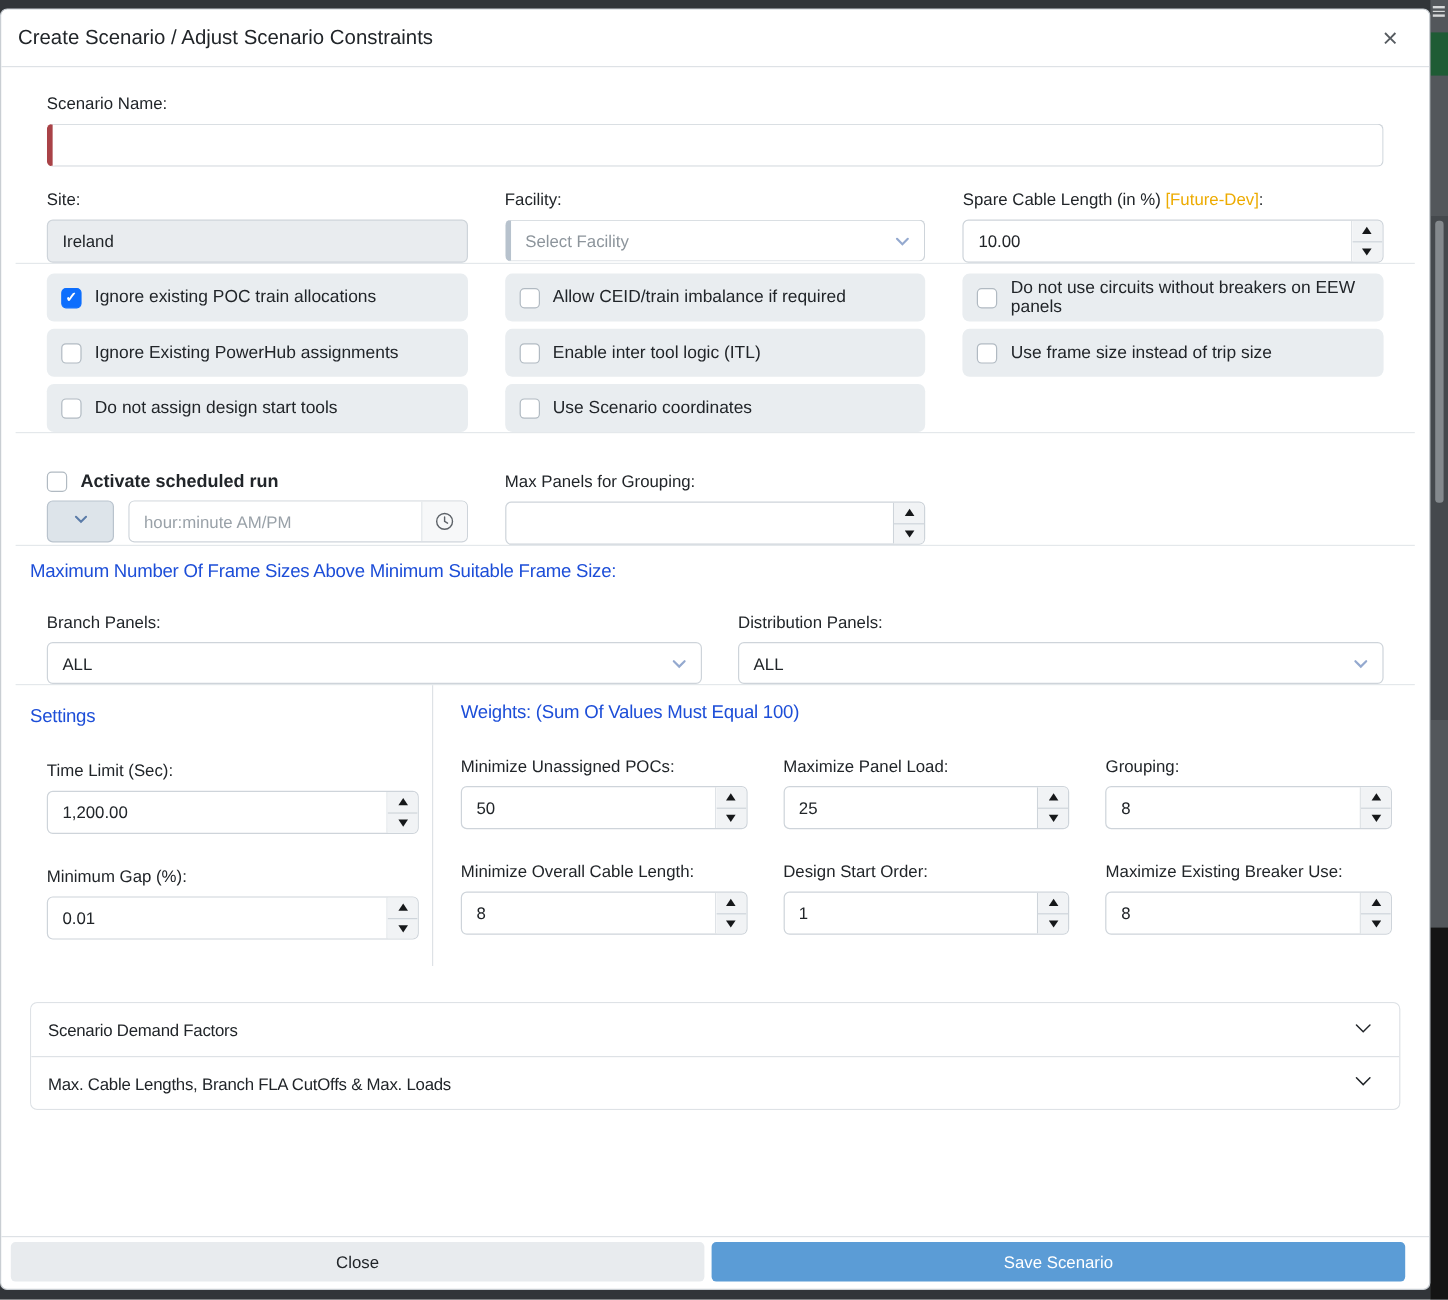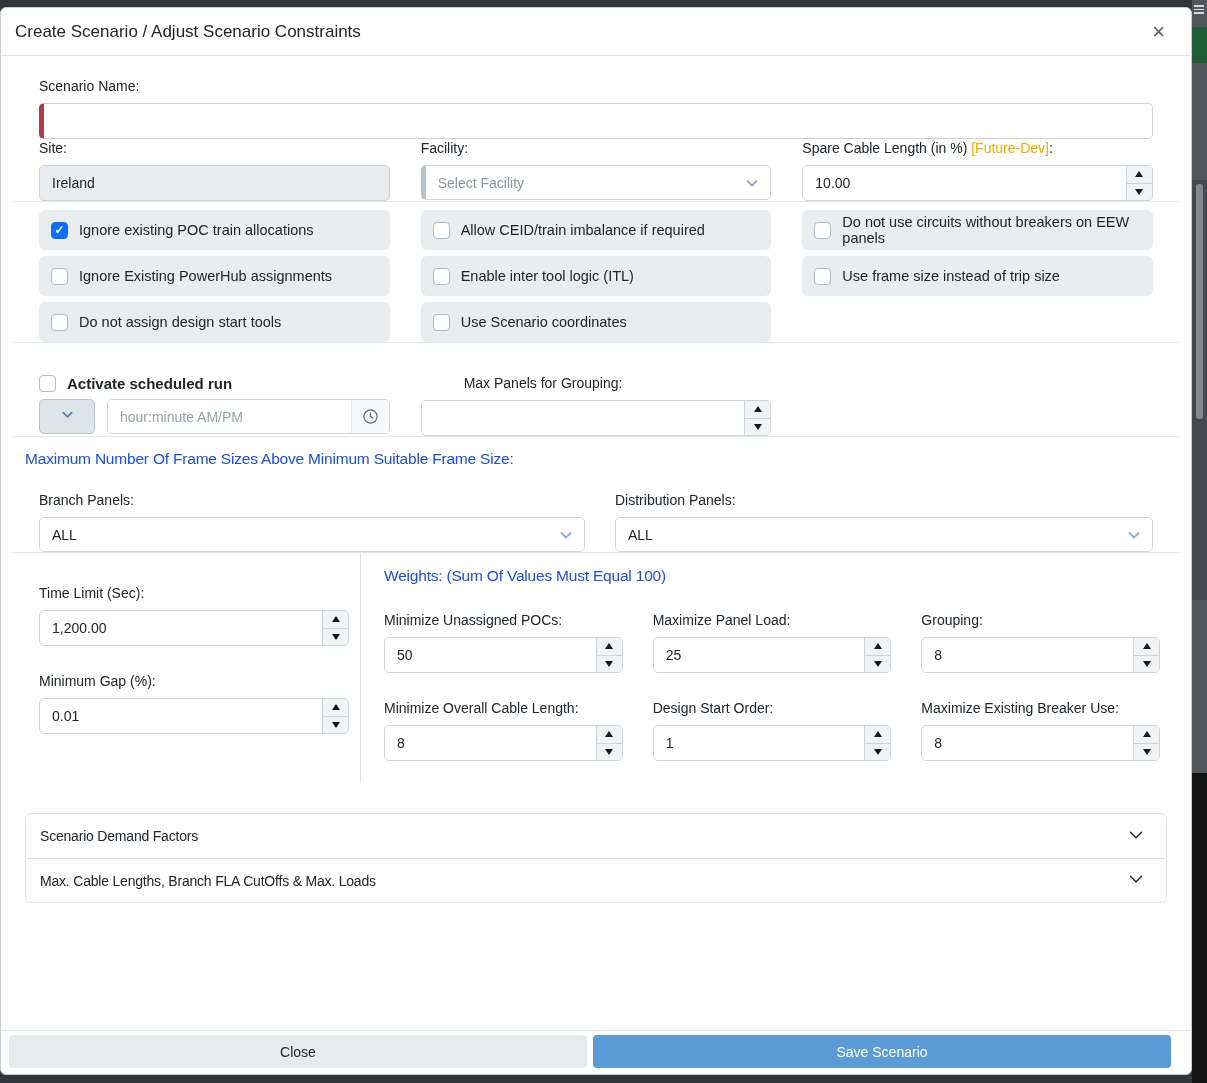--- a/index.html
+++ b/index.html
@@ -39,21 +39,21 @@
   .form-label { display:block; font-size:14px; margin-bottom:9px; color:#212529; }
   .text-input {
     width:100%; height:36px; border:1px solid #ced4da; border-radius:5px;
     font-size:14px; padding:0 12px; color:#212529; font-family:inherit; outline:none; background:#fff;
   }
   .text-input::placeholder { color:#99a1a8; }
   .invalid-left { border-left:5px solid #a94247; }
   .disabled-input { background:#e9ecef; }
 
   .mt-scenario { margin-top:22px; }
-  .grid3 { display:grid; grid-template-columns:1fr 1fr 1fr; column-gap:31px; margin-top:1px; }
+  .grid3 { display:grid; grid-template-columns:1fr 1fr 1fr; column-gap:31px; margin-top:19px; }
 
   .select-box {
     position:relative; height:35px; border:1px solid #ced4da; border-radius:5px;
     display:flex; align-items:center; padding:0 30px 0 12px; font-size:14px; cursor:pointer; background:#fff;
   }
   .select-box .chev { position:absolute; right:10px; top:50%; transform:translateY(-50%); display:flex; }
   .placeholder-text { color:#8d959c; }
   .facility-left { border-left:5px solid #b7c2cd; }
 
   .spin-wrap { position:relative; }
@@ -252,21 +252,21 @@
             <input placeholder="hour:minute AM/PM" style="">
             <span class="time-suffix">
               <svg width="17" height="17" viewBox="0 0 16 16">
                   <circle cx="8" cy="8" r="6.2" stroke="#5d6268" stroke-width="1.1" fill="none"></circle>
                   <path d="M8 4.5V8l2.3 1.4" stroke="#5d6268" stroke-width="1.1" fill="none" stroke-linecap="round"></path>
                 </svg>
             </span>
           </div>
         </div>
         <div>
-          <label class="form-label maxpanels-label" style="margin-top:-24px;margin-left:43px;">Max Panels for Grouping:</label>
+          <label class="form-label maxpanels-label" style="margin-top:-24px;">Max Panels for Grouping:</label>
           <div class="spin-wrap">
             <input class="text-input" value="" style="">
             <div class="spinner">
               <button class="spin-btn">
                   <i class="tri-up"></i>
                 </button>
               <button class="spin-btn">
                   <i class="tri-down"></i>
                 </button>
             </div>
@@ -303,20 +303,21 @@
               </svg>
           </span>
         </div>
       </div>
     </div>
 
     <hr class="div mt-hr4">
 
     <div class="split">
       <div class="settings-col">
+        <h3 class="big-heading">Settings</h3>
         <div class="field">
           <label class="field-label">Time Limit (Sec):</label>
           <div class="spin-wrap">
             <input class="text-input" value="1,200.00" style="">
             <div class="spinner">
               <button class="spin-btn">
                   <i class="tri-up"></i>
                 </button>
               <button class="spin-btn">
                   <i class="tri-down"></i>

